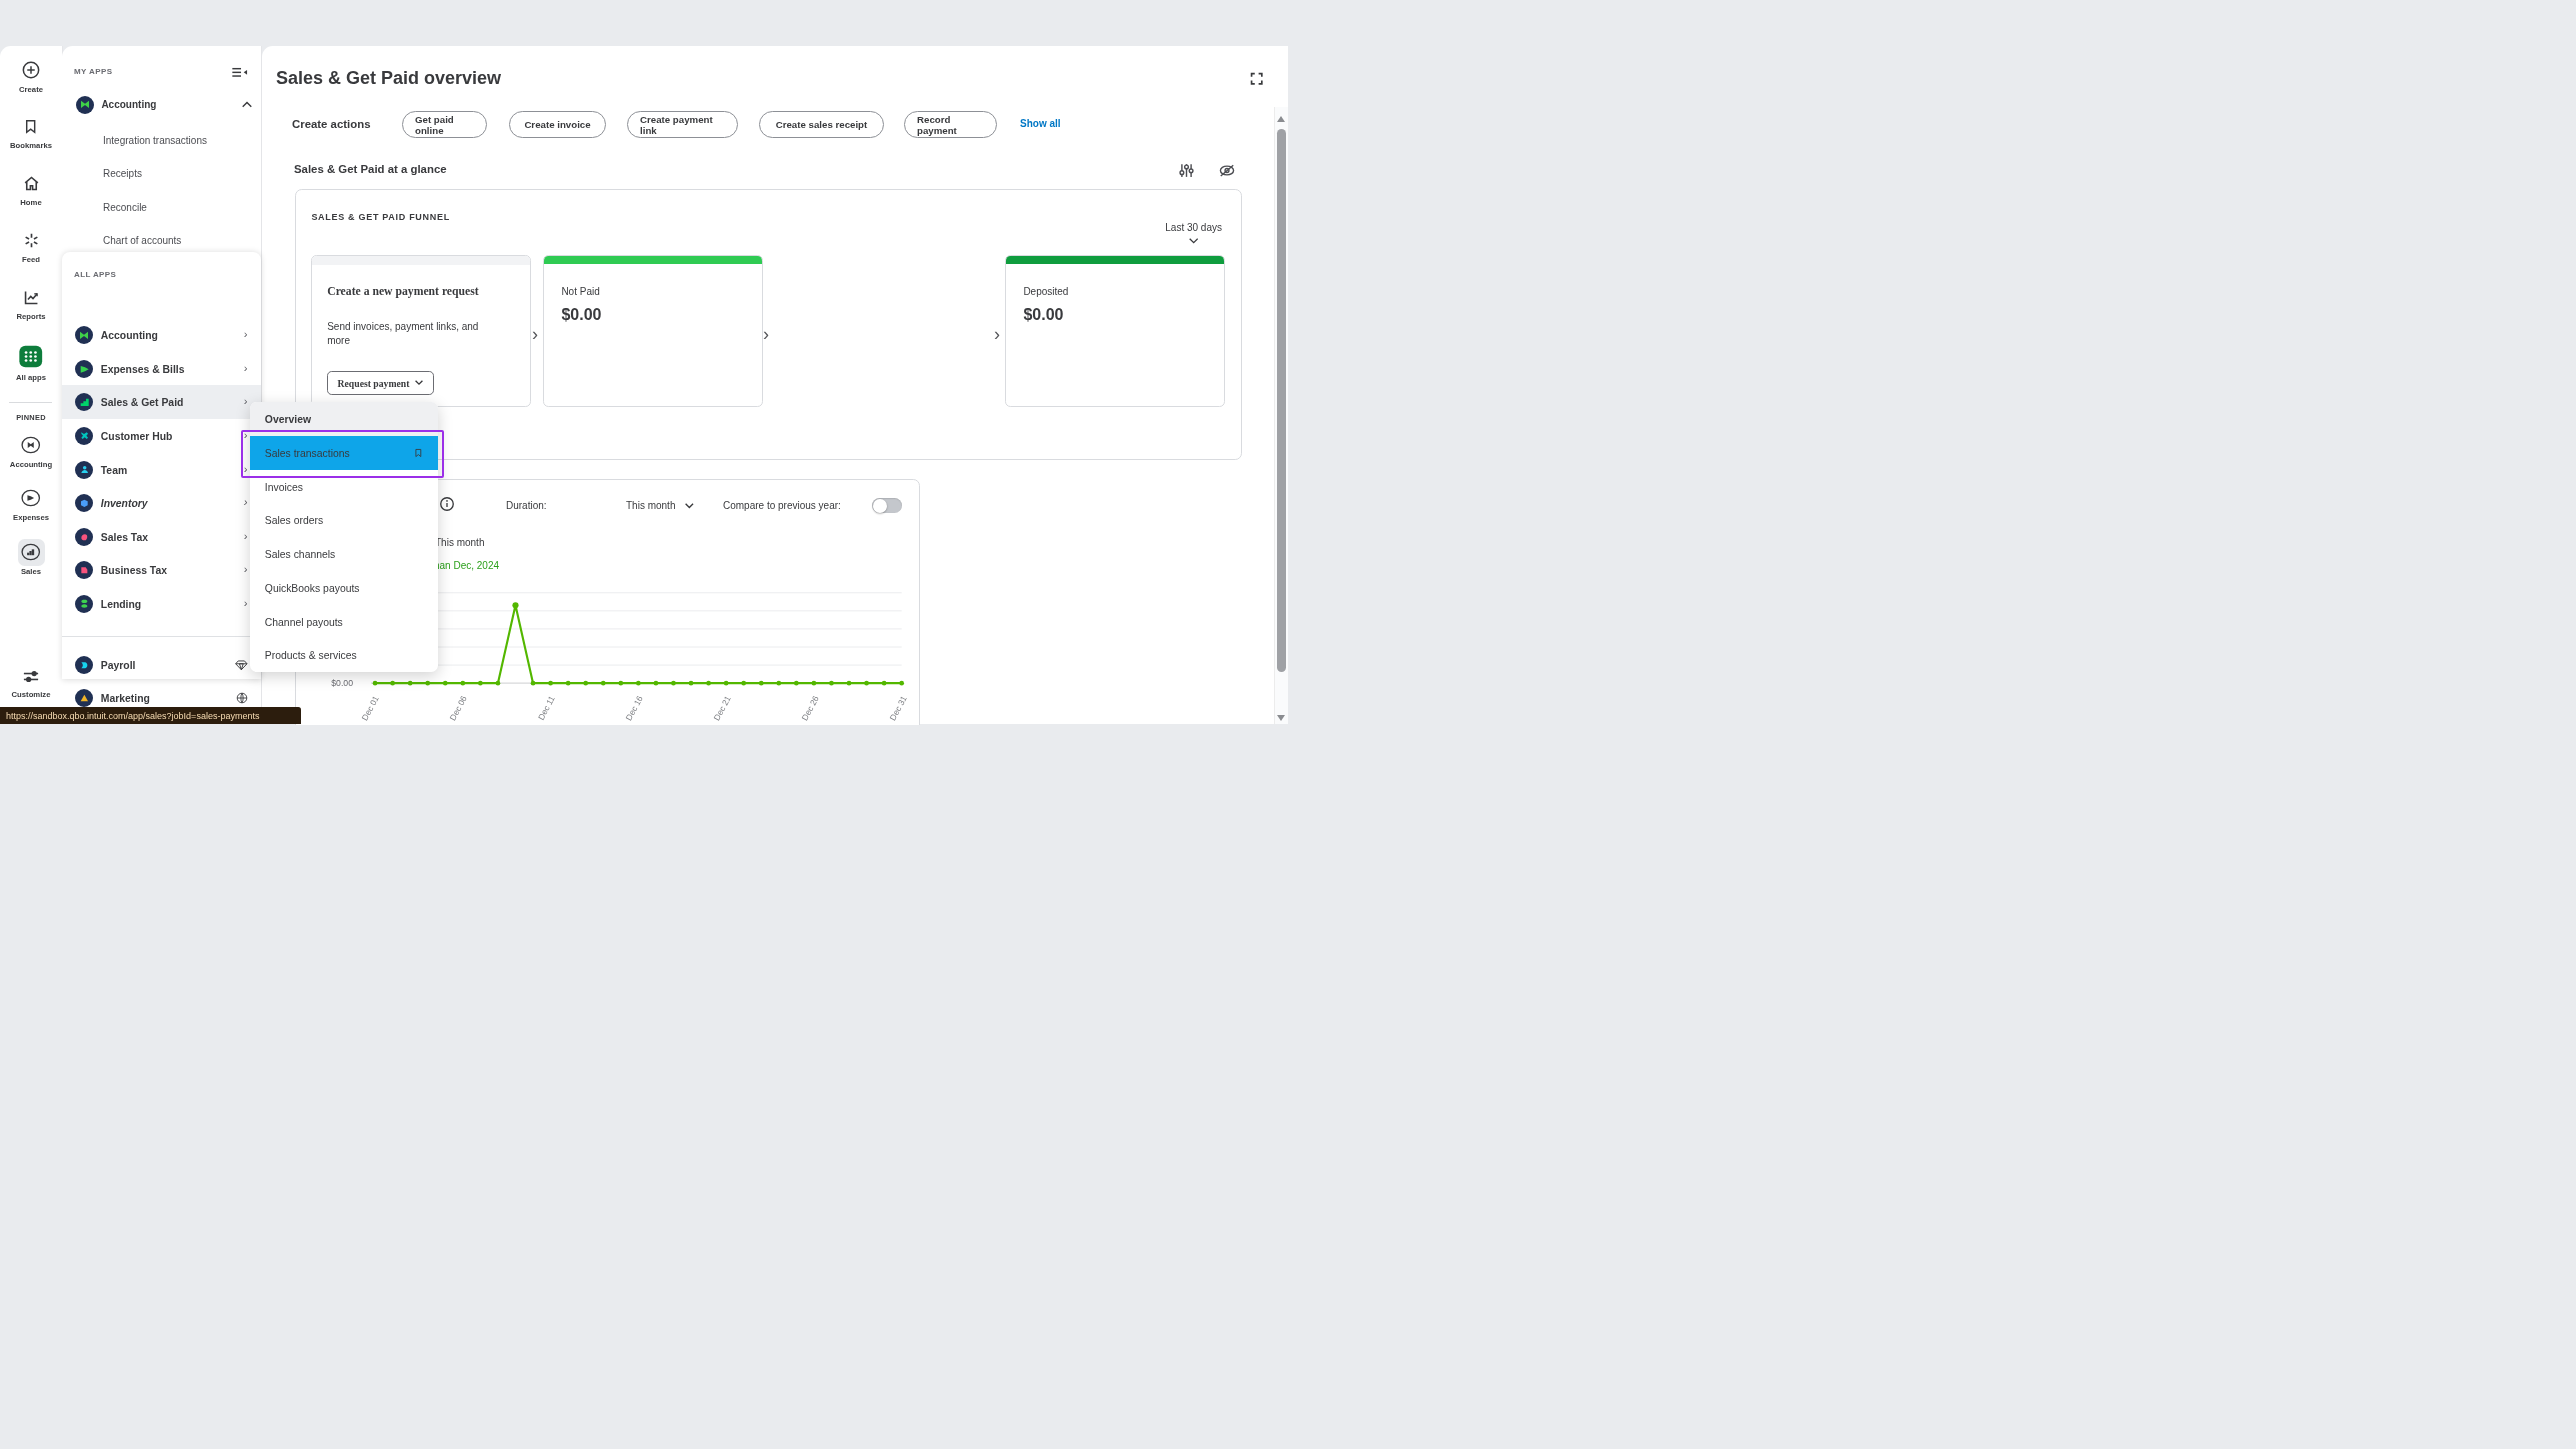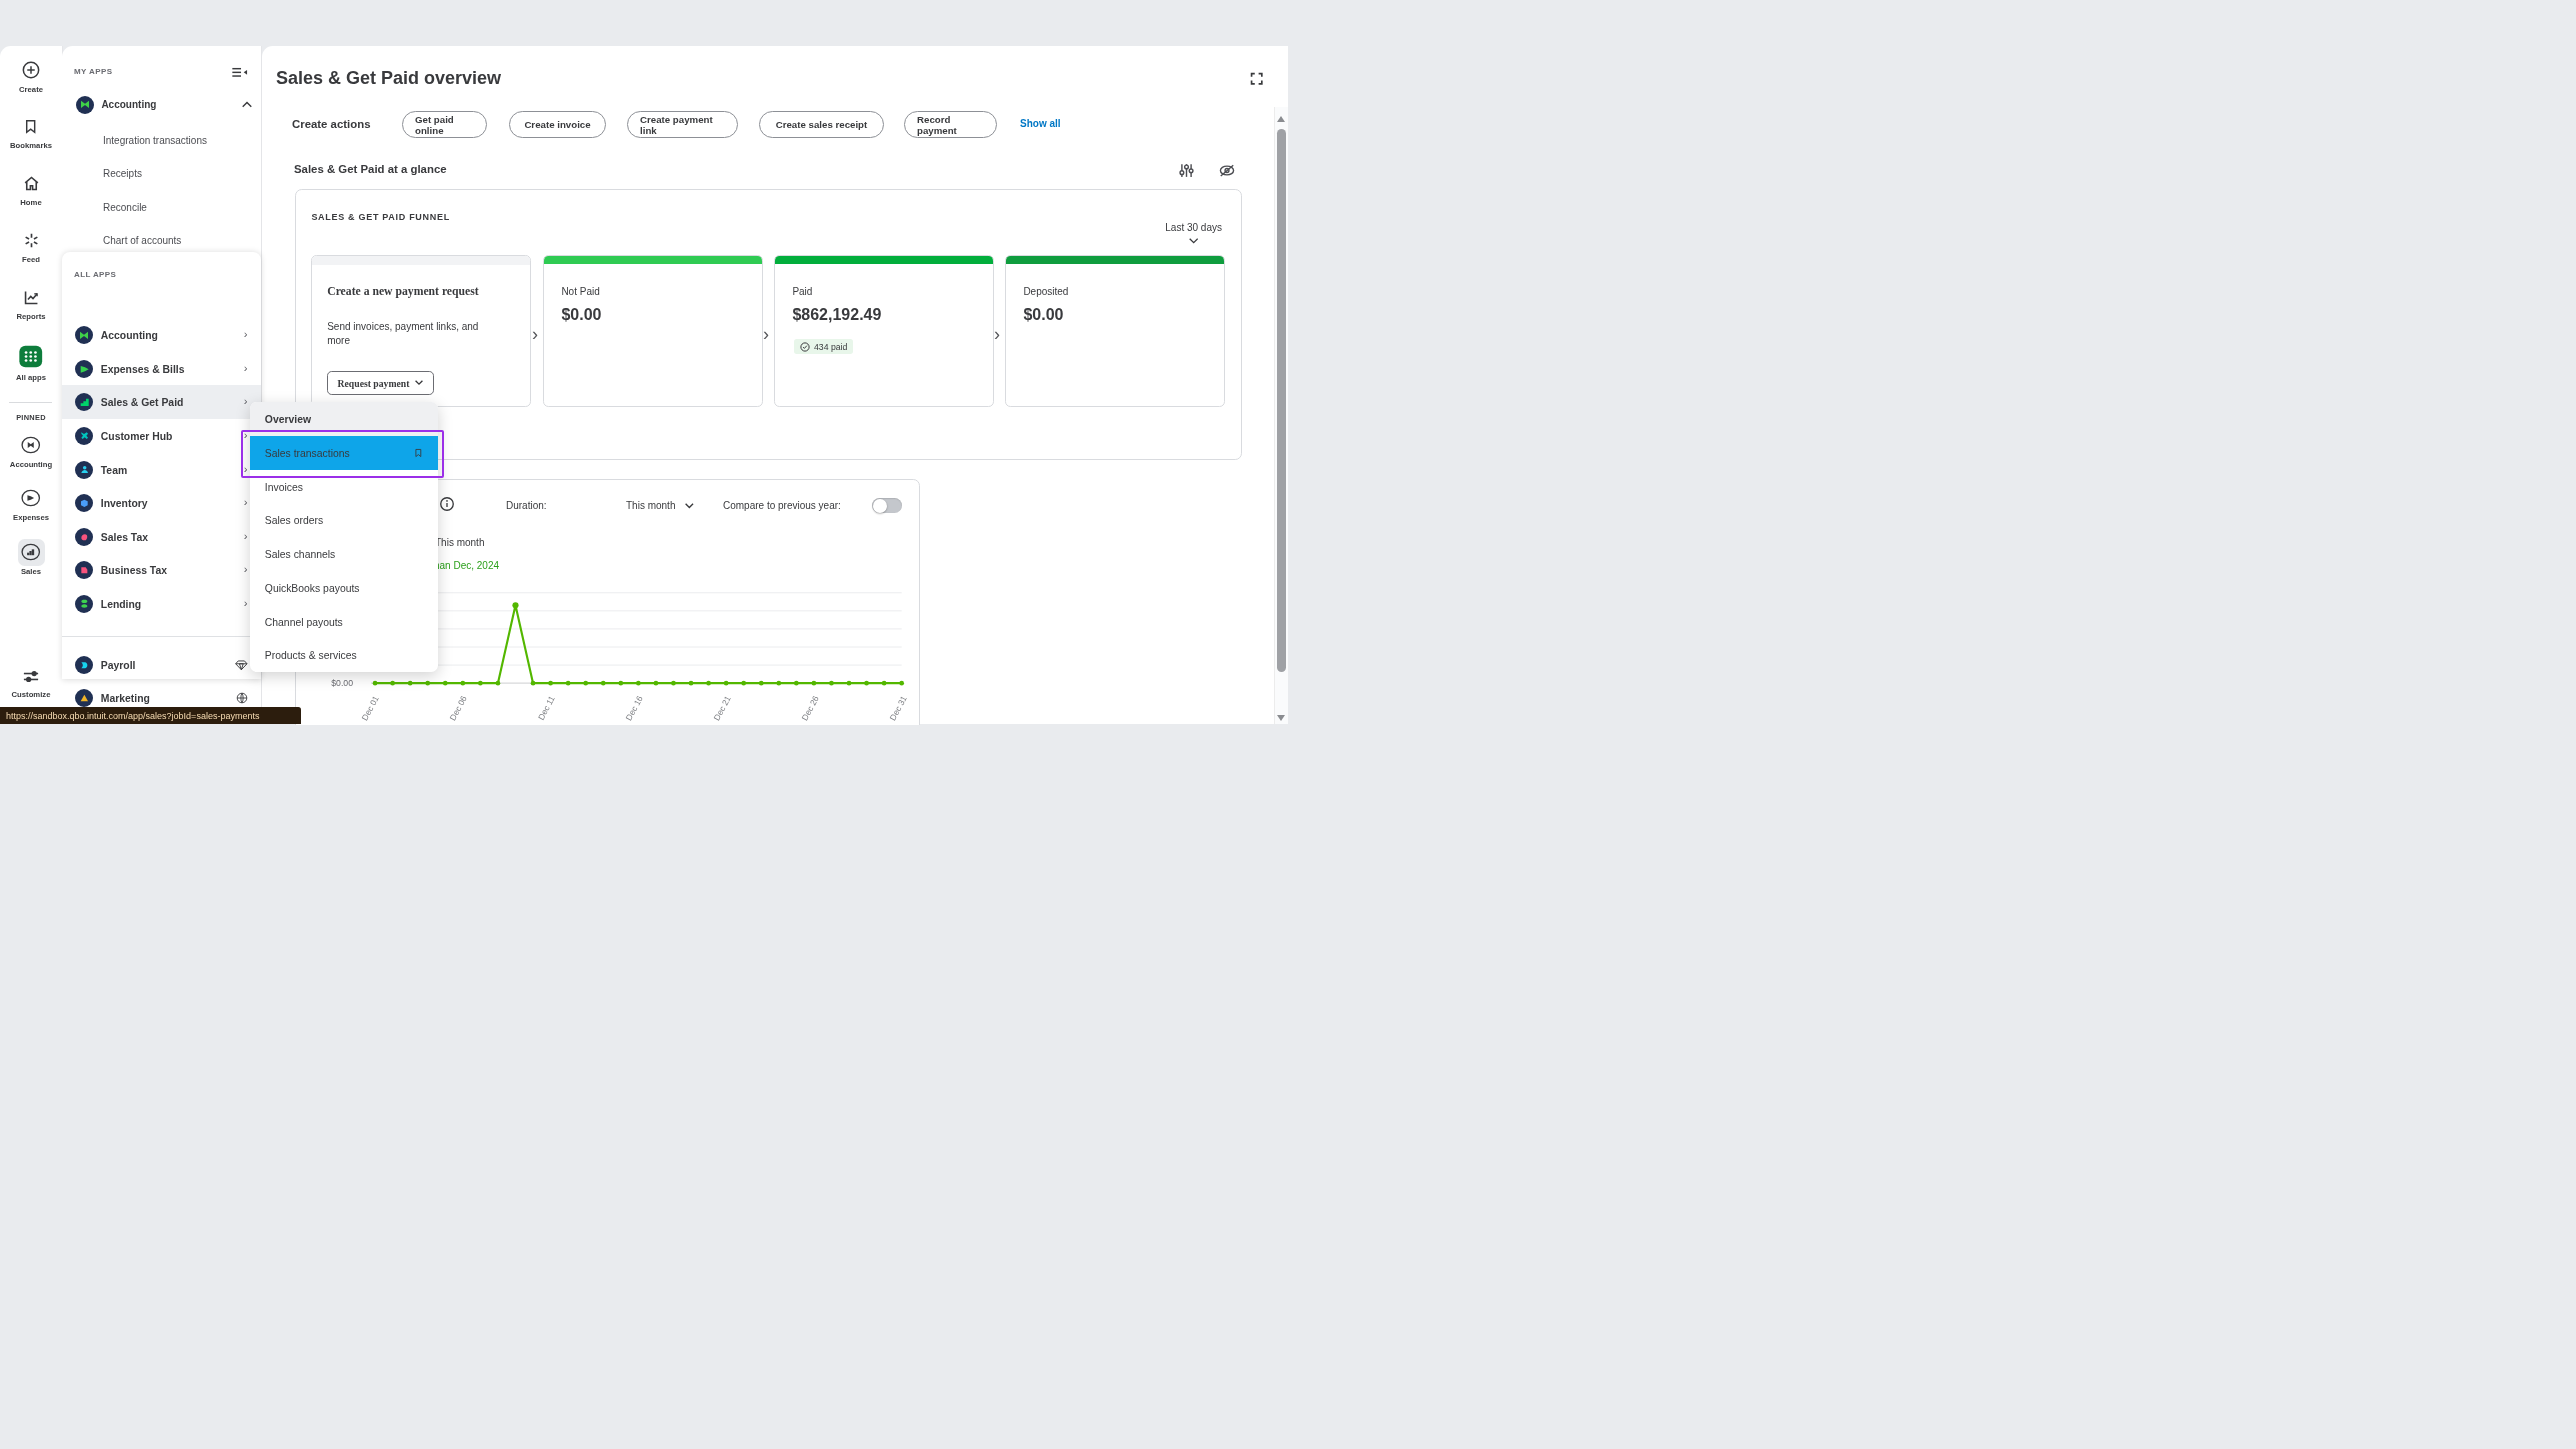--- a/index.html
+++ b/index.html
@@ -141,32 +141,20 @@
     </div>
     <div class="fsep" style="left:236px;">›</div>
 
     <div class="fcard" style="left:247px;">
       <div class="fbar" style="background:#2fcb53;"></div>
       <div class="flabel">Not Paid</div>
       <div class="fvalue">$0.00</div>
     </div>
     <div class="fsep" style="left:467px;">›</div>
 
-    <div class="fcard" style="left:478px;">
-      <div class="fbar" style="background:#02ae3c;"></div>
-      <div class="flabel">Paid</div>
-      <div class="fvalue">$862,192.49</div>
-      <div class="badge">
-        <svg width="10" height="10" viewBox="0 0 16 16" fill="none" stroke="#393a3d" stroke-width="1.6">
-            <circle cx="8" cy="8" r="6.6"></circle>
-            <path d="M5 8.2l2 2 4-4.4"></path>
-          </svg>
-        <span>434 paid</span>
-      </div>
-    </div>
     <div class="fsep" style="left:698px;">›</div>
 
     <div class="fcard" style="left:709px;">
       <div class="fbar" style="background:#0f9d3e;"></div>
       <div class="flabel">Deposited</div>
       <div class="fvalue">$0.00</div>
     </div>
   </div>
 
   <div class="card chartcard"></div>
@@ -449,21 +437,21 @@
     <div class="aa-row" style="top:201px;padding:0 13.4px;box-sizing:border-box;">
       <span class="appcirc">
           <svg width="9.4" height="9.4" viewBox="0 0 14 14">
             <circle cx="7" cy="4.2" r="2.6" fill="#28d0f0"></circle>
             <path d="M2 12c.6-3 3-4.4 5-4.4s4.4 1.4 5 4.4z" fill="#28d0f0"></path>
           </svg>
         </span>
       <span class="name">Team</span>
       <span class="chev">›</span>
     </div>
-    <div class="aa-row" style="top:234px;padding:0 13.4px;box-sizing:border-box;">
+    <div class="aa-row" style="top:234px;padding:0 13.4px;box-sizing:border-box;font-style:italic;">
       <span class="appcirc">
           <svg width="8.7" height="8.7" viewBox="0 0 13 13">
             <path d="M1.5 3.5L6.5 1l5 2.5v6l-5 2.5-5-2.5z" fill="#4a9df8"></path>
           </svg>
         </span>
       <span class="name">Inventory</span>
       <span class="chev">›</span>
     </div>
     <div class="aa-row" style="top:268px;padding:0 13.4px;box-sizing:border-box;">
       <span class="appcirc">

